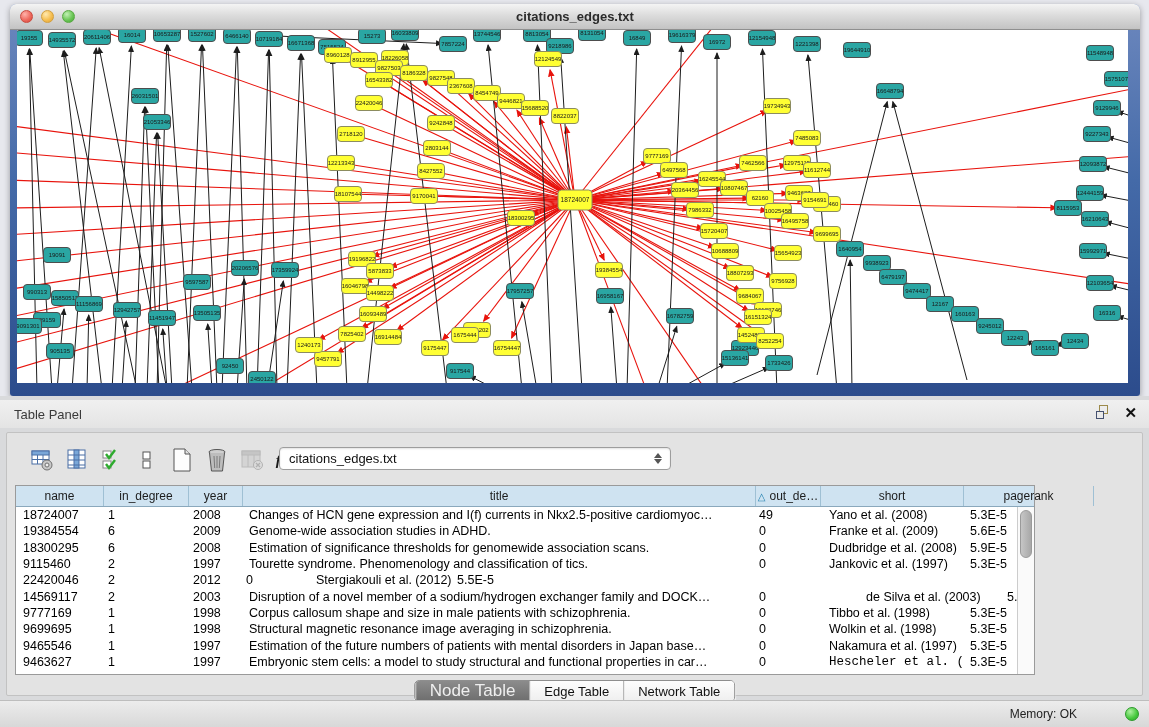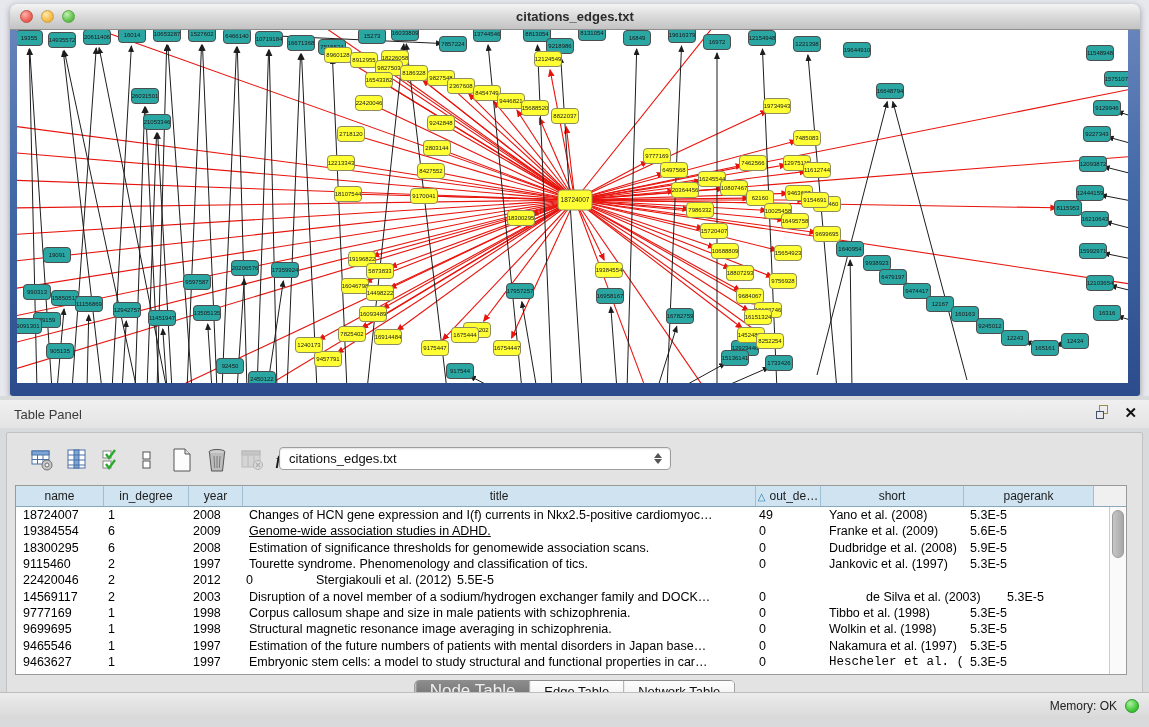--- a/index.html
+++ b/index.html
@@ -44,21 +44,21 @@
   .fx { font-family:"Liberation Serif", serif; font-style:italic; font-weight:bold; font-size:15px; color:#1a1a1a; }
   .combo { position:absolute; left:272px; top:14px; width:392px; height:23px; background:#ffffff;
     border:1px solid #9d9d9d; border-radius:4px; display:flex; align-items:center;
     box-shadow:inset 0 1px 2px rgba(0,0,0,.12); }
   .combo .combo-text { font-size:13px; color:#111; margin-left:9px; flex:1; }
   .combo .spin { width:16px; display:flex; flex-direction:column; align-items:center; gap:1px; margin-right:4px; }
   .combo .up { width:0; height:0; border-left:4px solid transparent; border-right:4px solid transparent; border-bottom:5px solid #555; }
   .combo .down { width:0; height:0; border-left:4px solid transparent; border-right:4px solid transparent; border-top:5px solid #555; }
 
   
-  .table-wrap { position:absolute; left:8px; top:52px; width:1112px; height:190px;
+  .table-wrap { position:absolute; left:8px; top:52px; width:1020px; height:190px;
     background:#ffffff; border:1px solid #9a9a9a; display:flex; flex-direction:column; }
   .thead { display:flex; height:21px; border-bottom:1px solid #8aa8bc; background:#cfe3f1; flex:none; }
   .th { display:flex; align-items:center; justify-content:center; font-size:12px; color:#1c1c1c;
     border-right:1px solid #9fc0d4; overflow:hidden; white-space:nowrap; flex:none; }
   .th .sort-tri { color:#1f7fae; font-size:10px; margin-right:4px; }
   .th.filler { background:#f0f0f0; border-right:none; flex:1; }
   .tbody { position:relative; flex:1; overflow:hidden; }
   .trow { display:flex; height:16.3px; align-items:center; }
   .td { font-size:12.5px; color:#000; white-space:nowrap; overflow:hidden; flex:none; }
   .scrollbar { position:absolute; right:0; top:0; bottom:0; width:17px; background:#fafafa; border-left:1px solid #cccccc; }
@@ -68,23 +68,23 @@
   
   .seg { position:absolute; left:50%; transform:translateX(-50%); top:247px; display:inline-flex; height:22px;
     border:1px solid #8e8e8e; border-radius:5px; overflow:hidden; background:#fdfdfd; box-shadow:0 1px 1px rgba(255,255,255,.7); }
   .seg .segbtn { padding:0 14px; font-size:13px; display:flex; align-items:center; color:#111;
     background:linear-gradient(180deg,#fdfdfd,#efefef); border-left:1px solid #aaaaaa; }
   .seg .segbtn:first-child, .seg .segbtn { }
   .seg .segbtn { }
   .seg .selected { background:linear-gradient(180deg,#8c8c8c,#6e6e6e); color:#efefef; }
 
   
-  .statusbar { position:absolute; left:0; bottom:8px; width:1149px; height:27px;
+  .statusbar { position:absolute; left:0; bottom:0; width:1149px; height:27px;
     background:linear-gradient(180deg,#ececec,#d8d8d8); border-top:1px solid #bdbdbd;
-    display:flex; align-items:center; justify-content:flex-end; }
+    display:flex; align-items:center; justify-content:flex-end;gap:40px; }
   .statusbar .mem { font-size:12px; color:#222; margin-right:8px; }
   .memdot { width:14px; height:14px; border-radius:50%; margin-right:10px;
     background:radial-gradient(circle at 35% 30%, #aef0a0, #45c83c 60%, #2ea32c); border:1px solid #2a9a29; }
 </style>
 </head>
 <body>
 
 <div class="graph-window">
   <div class="titlebar">
     <div class="lights">
@@ -649,21 +649,21 @@
             <div class="td" style="width: 54px; padding-left: 4px;">2008</div>
             <div class="td" style="width: 513px; padding-left: 6px;">Changes of HCN gene expression and I(f) currents in Nkx2.5-positive cardiomyoc…</div>
             <div class="td" style="width: 65px; padding-left: 3px;">49</div>
             <div class="td" style="width: 143px; padding-left: 8px;">Yano et al. (2008)</div>
             <div class="td" style="width: 130px; padding-left: 6px;">5.3E-5</div>
           </div>
           <div class="trow">
             <div class="td" style="width: 88px; padding-left: 7px;">19384554</div>
             <div class="td" style="width: 85px; padding-left: 4px;">6</div>
             <div class="td" style="width: 54px; padding-left: 4px;">2009</div>
-            <div class="td" style="width: 513px; padding-left: 6px; text-decoration: underline;">Genome-wide association studies in ADHD.</div>
+            <div class="td" style="width: 513px; padding-left: 6px;">Genome-wide association studies in ADHD.</div>
             <div class="td" style="width: 65px; padding-left: 3px;">0</div>
             <div class="td" style="width: 143px; padding-left: 8px;">Franke et al. (2009)</div>
             <div class="td" style="width: 130px; padding-left: 6px;">5.6E-5</div>
           </div>
           <div class="trow">
             <div class="td" style="width: 88px; padding-left: 7px;">18300295</div>
             <div class="td" style="width: 85px; padding-left: 4px;">6</div>
             <div class="td" style="width: 54px; padding-left: 4px;">2008</div>
             <div class="td" style="width: 513px; padding-left: 6px;">Estimation of significance thresholds for genomewide association scans.</div>
             <div class="td" style="width: 65px; padding-left: 3px;">0</div>

